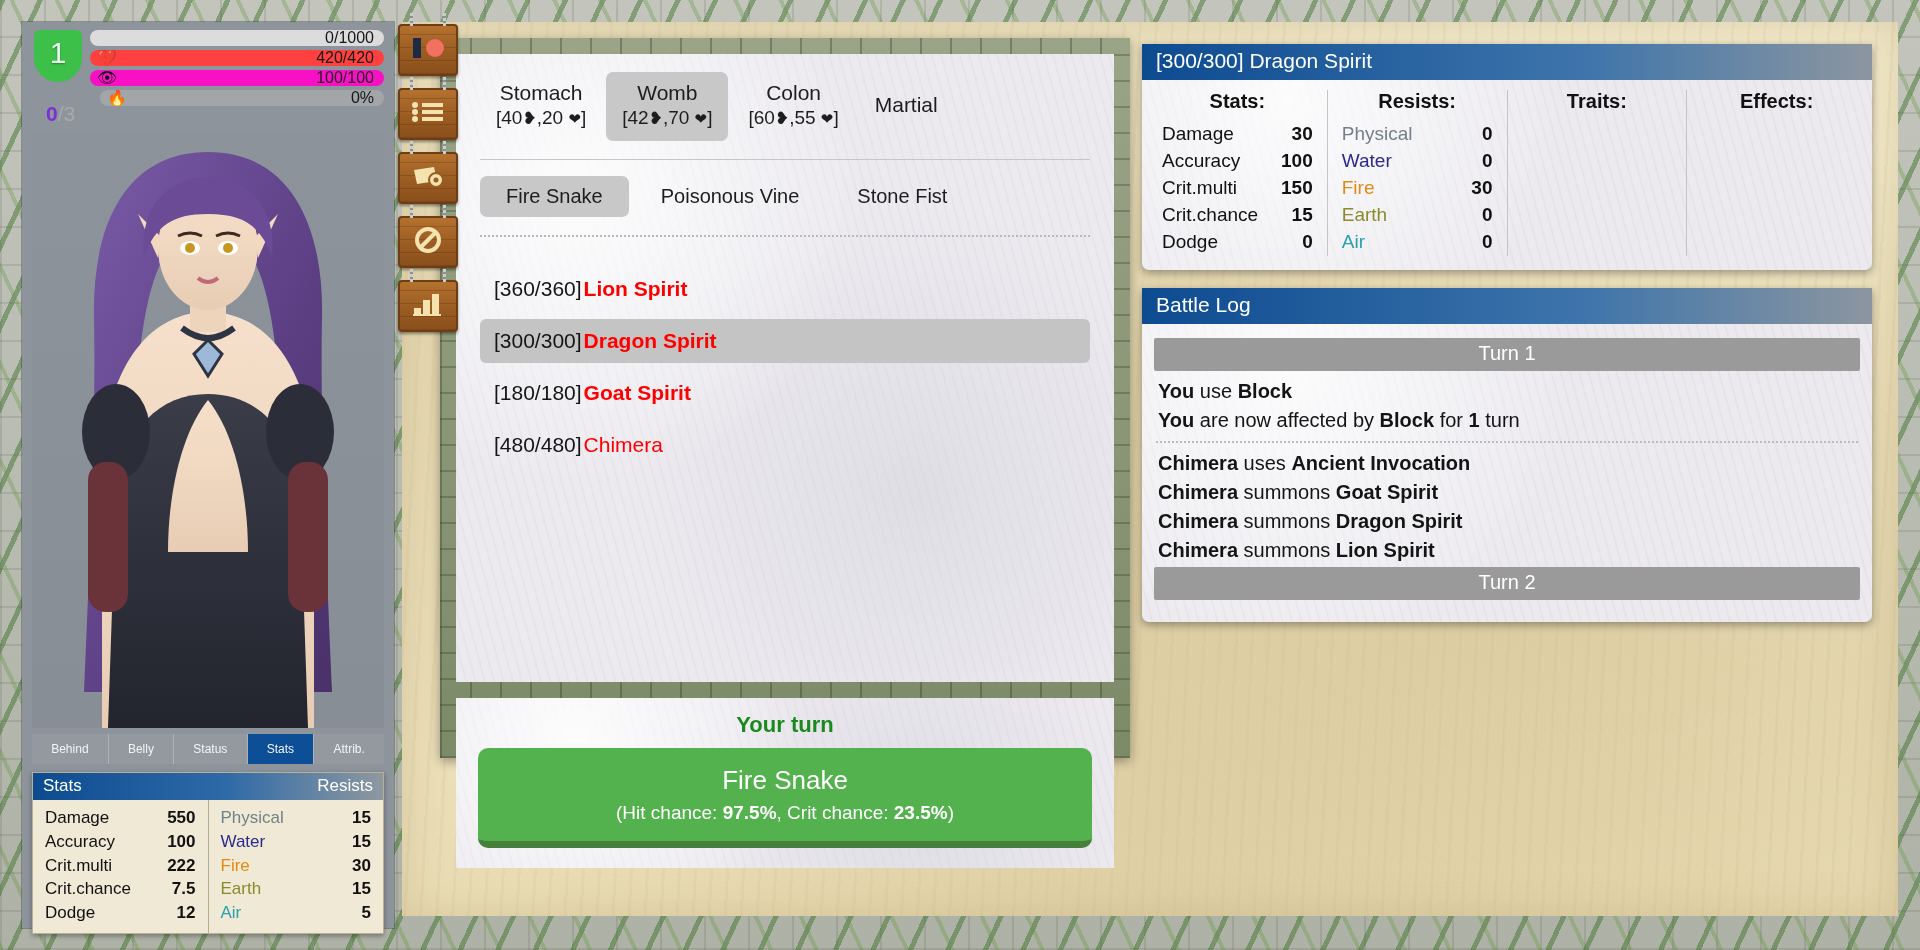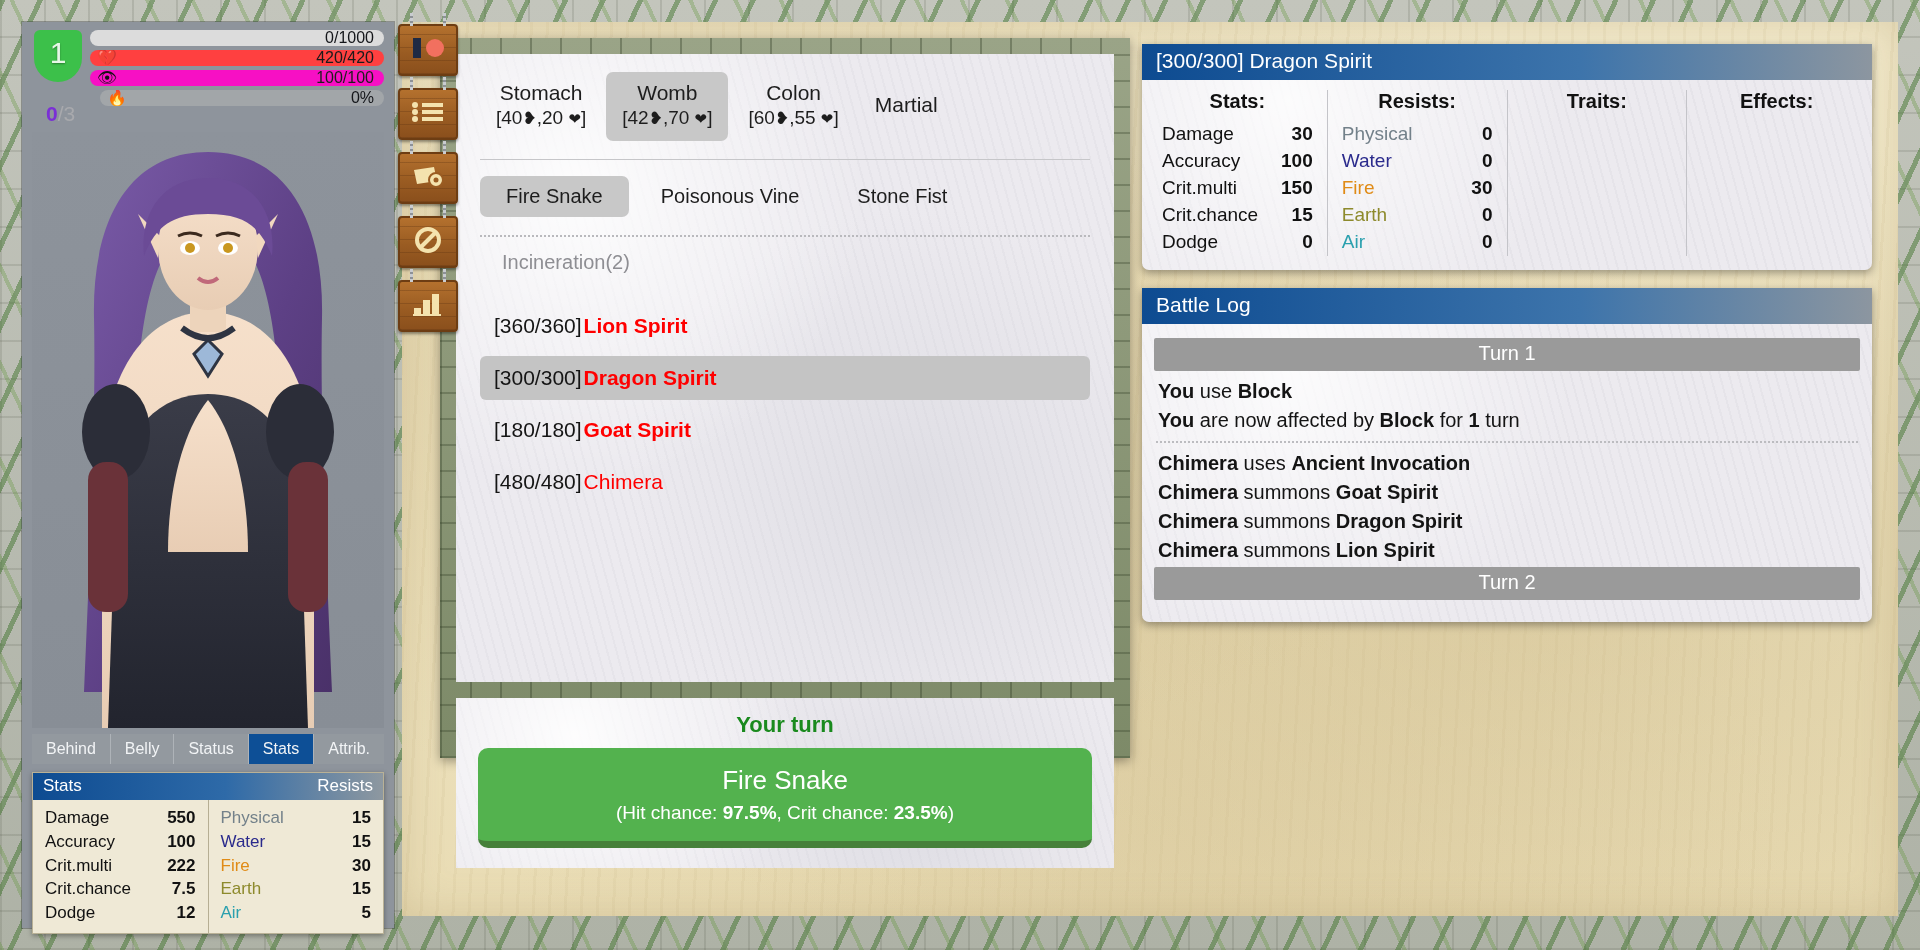--- a/index.html
+++ b/index.html
@@ -133,21 +133,21 @@
   .sign::after  { right: 10px; }
 
   
   #char-tabs {
     display: flex; margin: 6px 10px 0 10px; height: 30px;
   }
   .ctab {
     flex: 1 1 auto;
     background: #93999f;
     color: #f2f4f6;
-    font-size: 16px;
+    font-size: 12px;
     display: flex; align-items: center; justify-content: center;
     border-right: 1px solid #aeb3b8;
   }
   .ctab:last-child { border-right: none; }
   .ctab.active { background: #0d4f96; }
 
   #char-stats-card {
     margin: 8px 10px 0 10px;
     background: #efe9d6;
     border: 1px solid #b9b196;
@@ -538,21 +538,20 @@
     <hr class="hr-solid">
 
     <div id="skill-tabs">
       <div class="skill-tab active">Fire Snake</div>
       <div class="skill-tab">Poisonous Vine</div>
       <div class="skill-tab">Stone Fist</div>
     </div>
 
     <hr class="hr-dotted">
 
-    <div id="skill-effect">Incineration(2)</div>
 
     <div id="enemy-list">
       <div class="enemy-row">
         <span class="enemy-hp">[360/360]</span>
           <span class="enemy-name">Lion Spirit</span>
       </div>
       <div class="enemy-row selected">
         <span class="enemy-hp">[300/300]</span>
           <span class="enemy-name">Dragon Spirit</span>
       </div>

